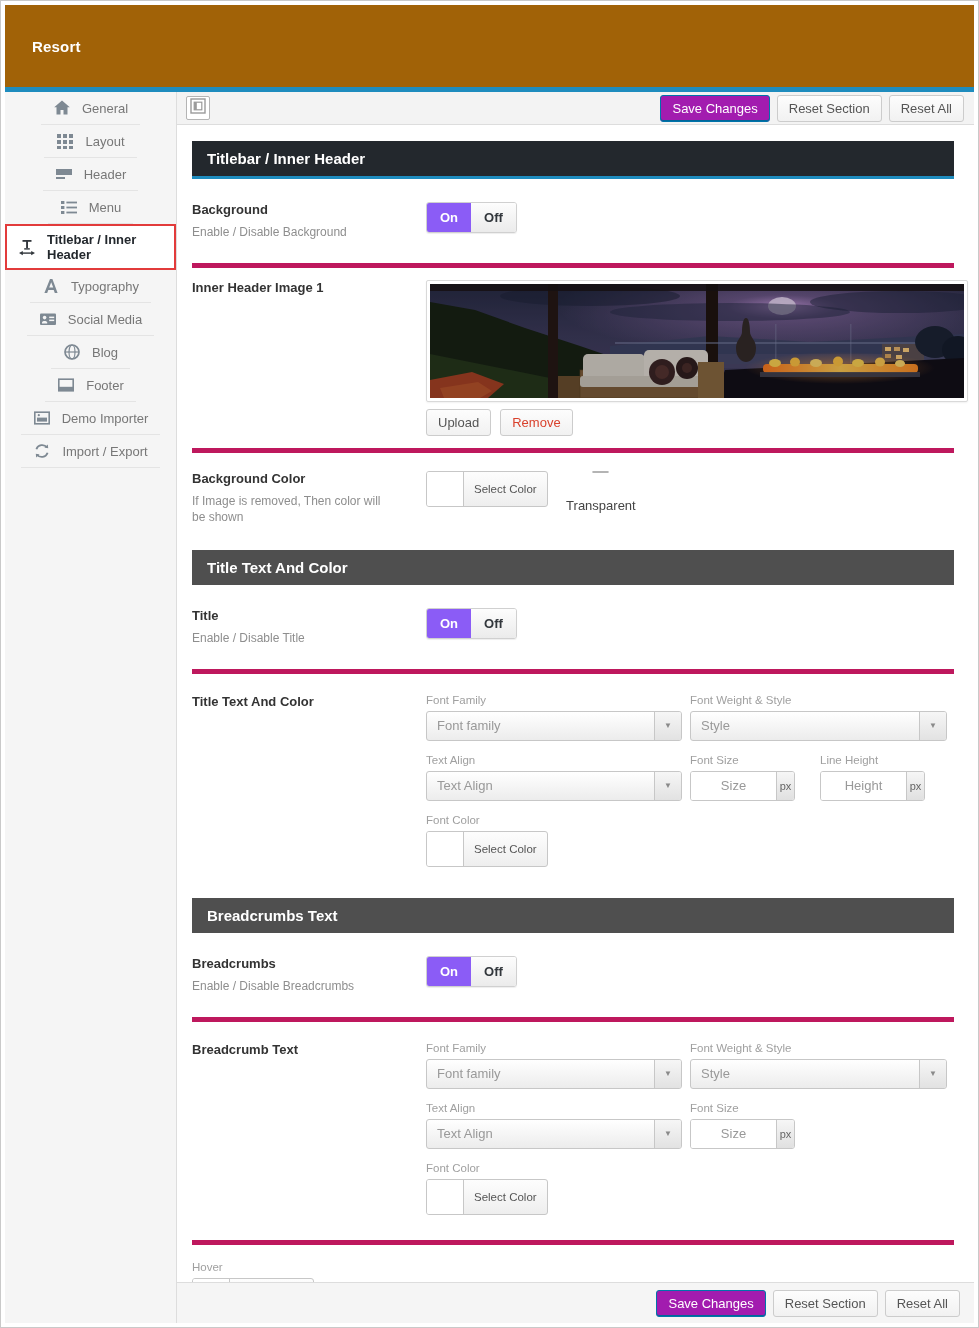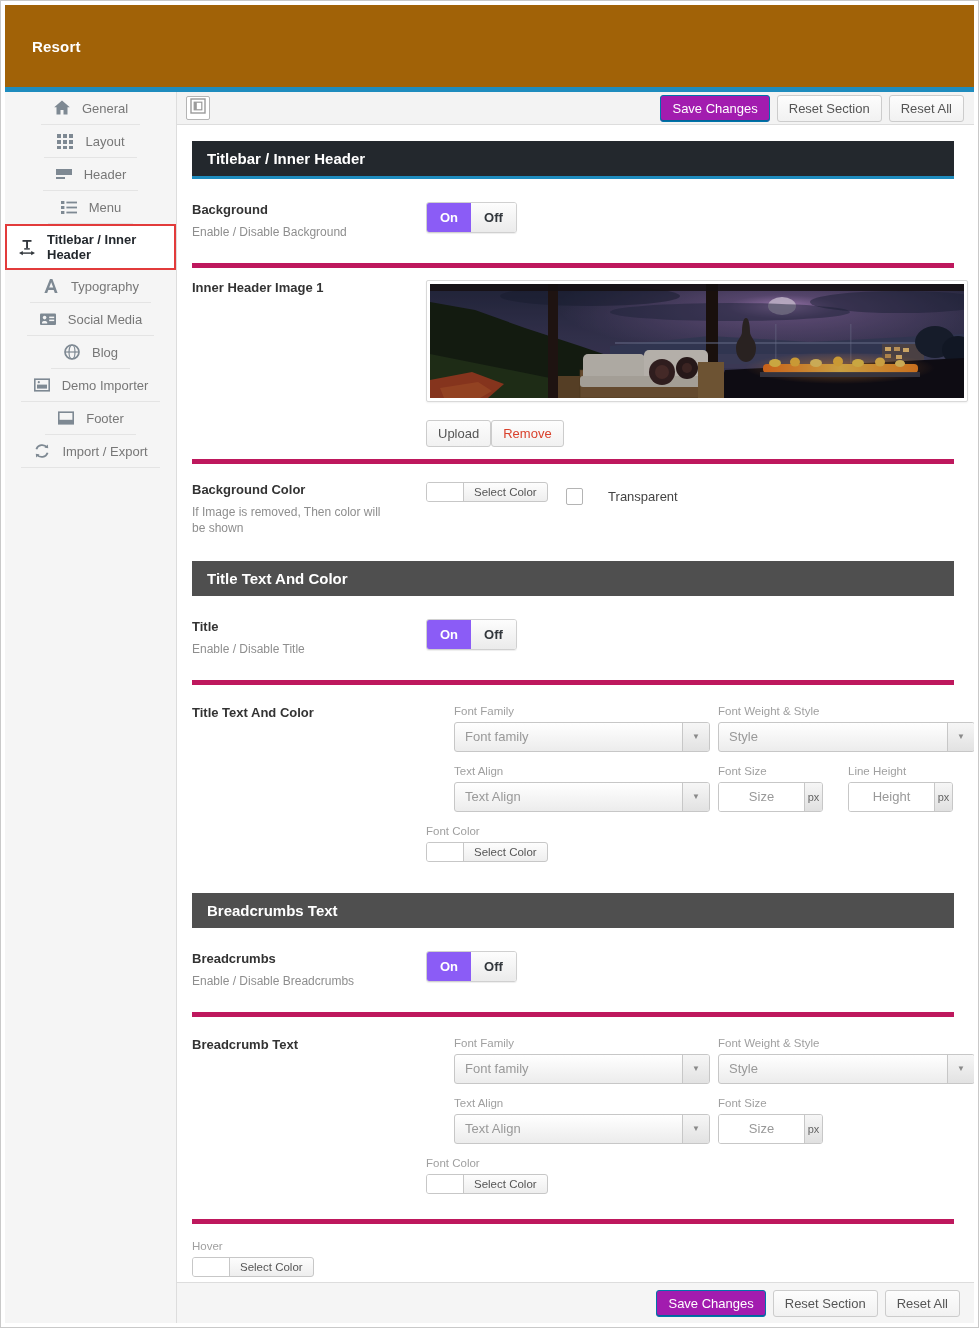--- a/index.html
+++ b/index.html
@@ -48,36 +48,36 @@
 
   
   .toggle { display:inline-flex; border:1px solid #d0d0d0; border-radius:3px; overflow:hidden; box-shadow:0 1px 1px rgba(0,0,0,.07); }
   .tg { font-size:13px; font-weight:bold; padding:8px 13px; line-height:1; cursor:pointer; }
   .tg.on  { background:#8b5cf6; color:#fff; }
   .tg.off { background:linear-gradient(#fdfdfd,#ebebeb); color:#32373c; }
 
   
   .imgbox { width:542px; border:1px solid #d9d9d9; background:#fff; padding:3px; border-radius:2px; box-shadow:0 1px 2px rgba(0,0,0,.06); }
   .imgbox svg { display:block; }
-  .imgbtns { margin-top:18px; display:flex; }
+  .imgbtns { margin-top:7px; display:flex; gap:9px; }
   .btn.remove { color:#d9412c; }
 
   
-  .colorctl { display:inline-flex; border:1px solid #c7c7c7; border-radius:3px; overflow:hidden; height:20px; background:linear-gradient(#fdfdfd,#eee); cursor:pointer; }
+  .colorctl { display:inline-flex; border:1px solid #c7c7c7; border-radius:3px; overflow:hidden; height:36px; background:linear-gradient(#fdfdfd,#eee); cursor:pointer; }
   .swatch { width:37px; background:#fff; border-right:1px solid #c7c7c7; }
   .cc-btn { font-size:11.5px; color:#555; display:flex; align-items:center; padding:0 10px; white-space:nowrap; }
 
-  .transp { display:inline-flex; align-items:center; gap:25px; margin-left:14px; height:28px; vertical-align:top; }
+  .transp { display:inline-flex; align-items:center; gap:25px; margin-left:14px; height:28px; vertical-align:top;flex-direction:column; }
   .chk { width:17px; height:17px; border:1px solid #b4b4b4; border-radius:2px; background:#fff; cursor:pointer; }
   .transp .tl { font-size:13px; color:#444; }
 
   
   .flabel { font-size:11.5px; color:#a0a0a0; margin-bottom:5px; }
   .fgrid { display:flex; margin-bottom:13px; }
-  .colA { width:256px; margin-right:8px; flex:none;margin-left:28px; }
+  .colA { width:256px; margin-right:8px; flex:none; }
   .colB { width:257px; flex:none; }
   .colS { width:112px; flex:none; }
   .gap18 { width:18px; flex:none; }
 
   .sel { display:flex; align-items:stretch; height:30px; border:1px solid #c7c7c7; border-radius:3px; background:linear-gradient(#fff,#ececec); cursor:pointer; }
   .sel .val { flex:1; display:flex; align-items:center; padding:0 10px; font-size:13px; color:#999; overflow:hidden; white-space:nowrap; }
   .sel .arrow { width:27px; flex:none; border-left:1px solid #c7c7c7; display:flex; align-items:center; justify-content:center; color:#8a8a8a; font-size:8px; background:linear-gradient(#f6f6f6,#e2e2e2); border-radius:0 2px 2px 0; }
 
   .unit-inp { display:inline-flex; height:30px; border:1px solid #c7c7c7; border-radius:3px; overflow:hidden; background:#fff; }
   .unit-inp input { border:none; outline:none; width:85px; text-align:center; font-size:13px; color:#777; font-family:"Liberation Sans",sans-serif; }
@@ -204,35 +204,35 @@
               <path d="M2 9 H16" stroke="#7e8993" stroke-width="1.2"></path>
             </svg>
           </span>
         <span>Blog</span>
       </div>
 
       <div class="side-item">
         <span class="icn">
             <svg viewBox="0 0 18 18">
               <rect x="1.8" y="3.2" width="14.4" height="11.6" fill="none" stroke="#7e8993" stroke-width="1.6"></rect>
+              <rect x="1.8" y="10.8" width="14.4" height="4" fill="#7e8993"></rect>
+            </svg>
+          </span>
+        <span>Footer</span>
+      </div>
+
+      <div class="side-item">
+        <span class="icn">
+            <svg viewBox="0 0 18 18">
+              <rect x="1.8" y="3.2" width="14.4" height="11.6" fill="none" stroke="#7e8993" stroke-width="1.6"></rect>
               <rect x="4" y="8.6" width="10" height="4" fill="#7e8993"></rect>
               <circle cx="5.8" cy="6.2" r="1.1" fill="#7e8993"></circle>
             </svg>
           </span>
         <span>Demo Importer</span>
-      </div>
-
-      <div class="side-item">
-        <span class="icn">
-            <svg viewBox="0 0 18 18">
-              <rect x="1.8" y="3.2" width="14.4" height="11.6" fill="none" stroke="#7e8993" stroke-width="1.6"></rect>
-              <rect x="1.8" y="10.8" width="14.4" height="4" fill="#7e8993"></rect>
-            </svg>
-          </span>
-        <span>Footer</span>
       </div>
 
       <div class="side-item">
         <span class="icn">
             <svg viewBox="0 0 18 18">
               <g stroke="#7e8993" stroke-width="1.8" fill="none">
                 <path d="M3.4 7.2 A6 6 0 0 1 14 5.6"></path>
                 <path d="M14.6 10.8 A6 6 0 0 1 4 12.4"></path>
               </g>
               <path d="M14.8 2.4 l.4 3.9 -3.8-.9 Z" fill="#7e8993"></path>

